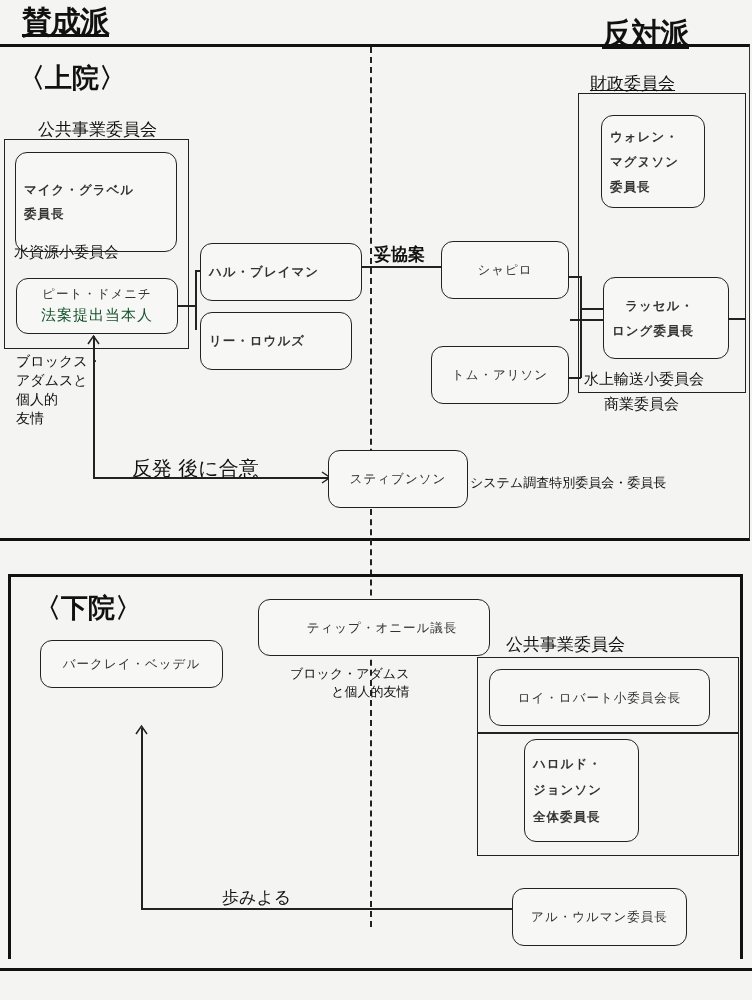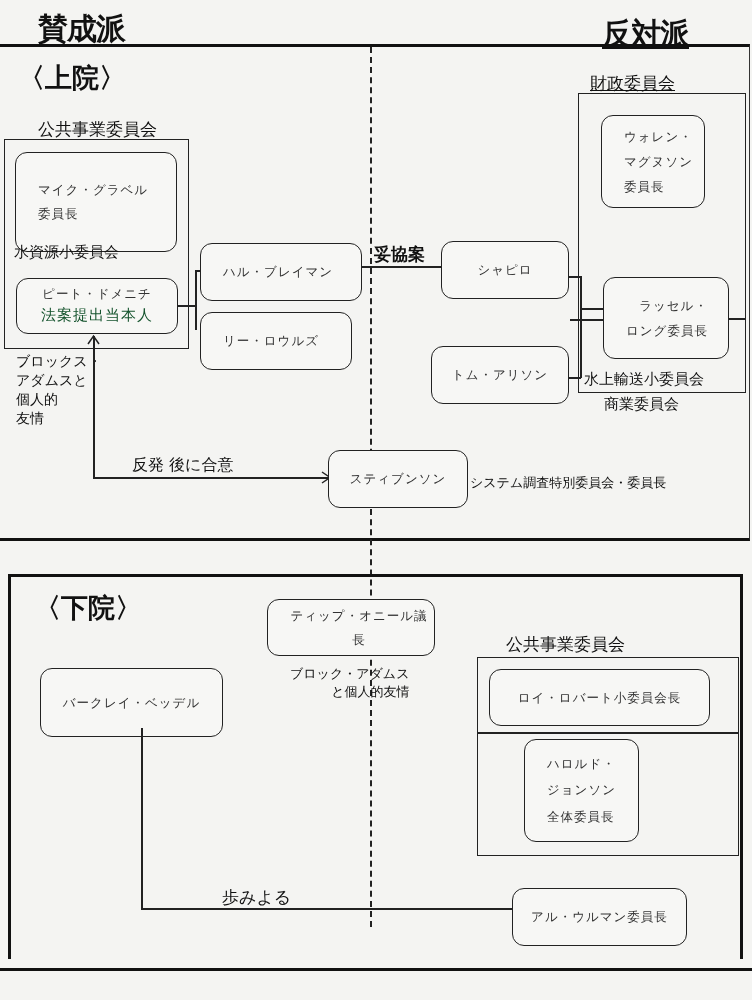--- a/index.html
+++ b/index.html
@@ -7,31 +7,31 @@
          font-family:"DejaVu Sans", sans-serif; color:#1a1a1a; }
   .abs { position:absolute; }
   .hand { font-family:"DejaVu Serif", serif; color:#111; }
   .side-head { font-size:30px; font-weight:bold; letter-spacing:-1px; }
   .house { font-size:27px; font-weight:bold; }
   .committee { font-size:17px; }
   .note { font-size:14px; line-height:1.35; }
   .node { border:1.5px solid #222; border-radius:12px; background:#f7f7f5; box-sizing:border-box;
           display:flex; align-items:center; justify-content:center; text-align:center;
           font-size:12.5px; color:#333; line-height:1.9; white-space:pre-line; letter-spacing:1px; }
-  .node.left { justify-content:flex-start; padding-left:22px; text-align:left; }
+  .node.left { justify-content:flex-start; padding-left:8px; text-align:left;font-weight:bold; }
   .frame { border:1.5px solid #222; box-sizing:border-box; }
   .hline { background:#222; height:1.5px; }
   .vline { background:#222; width:1.5px; }
   .dash { border-left:2px dashed #222; width:0; }
   svg { position:absolute; left:0; top:0; }
 </style>
 </head>
 <body>
 
-<div class="abs hand side-head" style="left:38px;top:2px;margin-top:7px;">賛成派</div>
+<div class="abs hand side-head" style="left:22px;top:2px;text-decoration:underline;">賛成派</div>
 <div class="abs hand side-head" style="left:602px;top:14px;text-decoration:underline;">反対派</div>
 
 <div class="abs" style="left:0;top:44px;width:750px;height:497px;border-top:3px solid #111;border-bottom:3px solid #111;border-right:1.5px solid #333;box-sizing:border-box;"></div>
 
 <div class="abs dash" style="left:370px;top:47px;height:880px;"></div>
 
 <div class="abs hand house" style="left:18px;top:60px;">〈上院〉</div>
 
 <div class="abs hand committee" style="left:38px;top:118px;">公共事業委員会</div>
 <div class="abs frame" style="left:4px;top:139px;width:185px;height:210px;"></div>
@@ -83,36 +83,36 @@
 個人的
 友情</div>
 
 <div class="abs vline" style="left:93px;top:336px;height:142px;"></div>
 <div class="abs hline" style="left:93px;top:477px;width:237px;"></div>
 <svg width="752" height="1000">
   <polyline points="88,344 93.5,336 99,344" fill="none" stroke="#222" stroke-width="1.5"></polyline>
   <polyline points="322,472 330,477.5 322,483" fill="none" stroke="#222" stroke-width="1.5"></polyline>
   <polyline points="136,734 141.5,726 147,734" fill="none" stroke="#222" stroke-width="1.5"></polyline>
 </svg>
-<div class="abs hand" style="left:132px;top:455px;font-size:16px;">反発 後に合意</div>
+<div class="abs hand" style="left:132px;top:455px;font-size:20px;">反発 後に合意</div>
 
 <div class="abs node" style="left:328px;top:450px;width:140px;height:58px;">スティブンソン</div>
 <div class="abs hand" style="left:470px;top:474px;font-size:13px;">システム調査特別委員会・委員長</div>
 
 <div class="abs" style="left:8px;top:575px;width:508px;"></div>
 <div class="abs" style="left:8px;top:574px;width:735px;height:385px;border:3px solid #111;border-bottom:none;box-sizing:border-box;"></div>
 <div class="abs" style="left:0;top:968px;width:752px;height:3px;background:#111;"></div>
 
 <div class="abs hand house" style="left:34px;top:590px;">〈下院〉</div>
 
-<div class="abs node" style="left:267px;top:599px;width:168px;height:57px;padding-left:16px;">ティップ・オニール議長</div>
+<div class="abs node" style="left:258px;top:599px;width:232px;height:57px;padding-left:16px;">ティップ・オニール議長</div>
 <div class="abs hand note" style="left:268px;top:665px;white-space:pre-line;text-align:right;font-size:13px;line-height:1.4;margin-left:22px;">ブロック・アダムス
 と個人的友情</div>
 
-<div class="abs node" style="left:40px;top:668px;width:183px;height:69px;text-align:right;">バークレイ・ベッデル</div>
+<div class="abs node" style="left:40px;top:640px;width:183px;height:48px;text-align:right;">バークレイ・ベッデル</div>
 
 <div class="abs hand committee" style="left:506px;top:633px;">公共事業委員会</div>
 <div class="abs frame" style="left:477px;top:657px;width:262px;height:199px;"></div>
 <div class="abs hline" style="left:477px;top:732px;width:262px;"></div>
 
 <div class="abs node" style="left:489px;top:669px;width:221px;height:57px;">ロイ・ロバート小委員会長</div>
 <div class="abs node left" style="left:524px;top:739px;width:115px;height:103px;line-height:2.1;">ハロルド・
 ジョンソン
 全体委員長</div>
 

